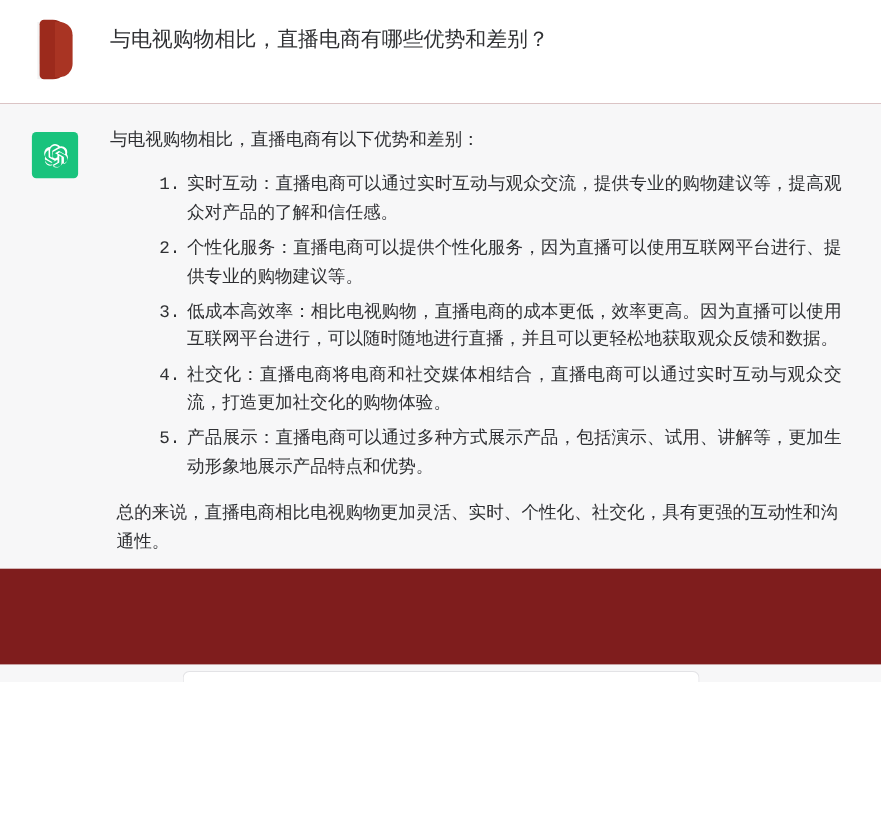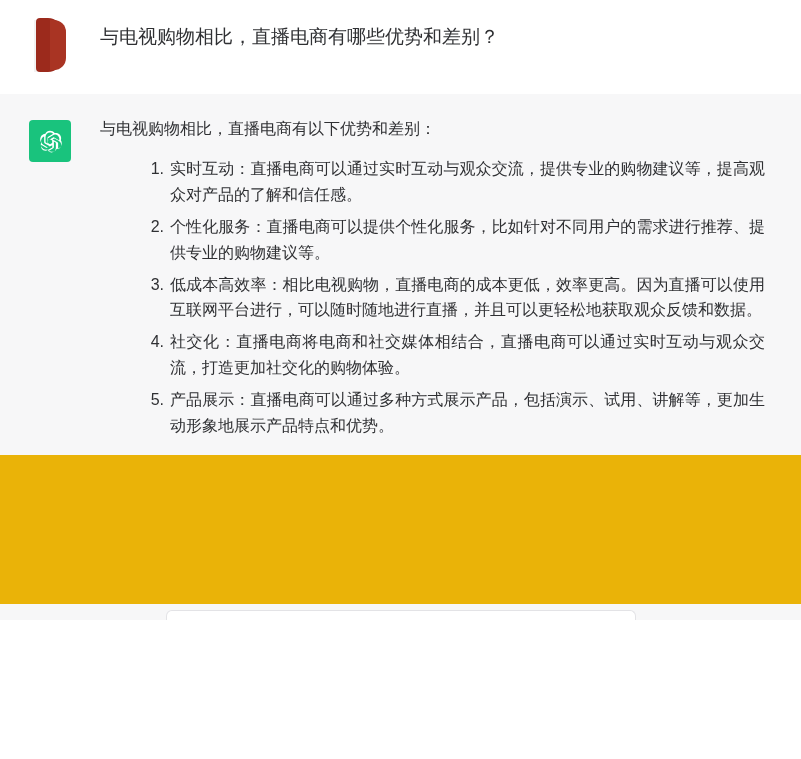--- a/index.html
+++ b/index.html
@@ -11,21 +11,22 @@
     width: 801px;
     height: 759px;
     font-family: "Liberation Sans", sans-serif;
     color: #343541;
     overflow: hidden;
   }
   .screen {
     position: relative;
     width: 801px;
     height: 620px;
-    background: #eab308;
+    background: #7f1d1d;
+    font-family: Liberation Mono, monospace;
   }
 
   
   .msg-user {
     background: #ffffff;
     padding: 14px 0 18px 0;
     display: flex;
     align-items: flex-start;
   }
   .msg-assistant {
@@ -179,23 +180,24 @@
       <div class="avatar-bot">
         <svg width="26" height="26" viewBox="0 0 24 24" aria-hidden="true">
           <path fill="#ffffff" d="M12 2.6c-1.9 0-3.5 1.1-4.3 2.7-1.8.1-3.4 1.2-4.2 2.8-.9 1.7-.7 3.7.3 5.2-.6 1.7-.3 3.6.9 5 1.2 1.4 3 2 4.8 1.6 1 1.3 2.6 2.1 4.3 2.1 1.9 0 3.5-1.1 4.3-2.7 1.8-.1 3.4-1.2 4.2-2.8.9-1.7.7-3.7-.3-5.2.6-1.7.3-3.6-.9-5C19.9 4.9 18.1 4.3 16.3 4.7c-1-1.3-2.6-2.1-4.3-2.1zm0 1.6c1.1 0 2.1.5 2.8 1.2l-.2.1-4.3 2.5c-.4.2-.6.6-.6 1v5.3l-1.8-1.1V8.3c0-2.3 1.8-4.1 4.1-4.1zm4.9 1.9c1.4.1 2.6.9 3.2 2.1.6 1 .7 2.2.3 3.2l-.2-.1-4.3-2.5c-.4-.2-.8-.2-1.1 0l-4.6 2.7v-2.1l4.2-2.4c.8-.5 1.7-.7 2.5-.9zM6.6 7.9v5.3c0 .4.2.8.6 1l4.6 2.6-1.8 1.1-4.2-2.4c-2-1.2-2.7-3.7-1.5-5.6.5-1 1.4-1.7 2.3-2zm9.5 1.7l4.2 2.4c2 1.2 2.7 3.7 1.5 5.6-.5.9-1.4 1.6-2.3 1.9v-5.3c0-.4-.2-.8-.6-1l-4.6-2.6 1.8-1zM12 10.4l2 1.1v2.3l-2 1.1-2-1.1v-2.3l2-1.1zm3.6 2.1l1.8 1.1v4.8c0 2.3-1.8 4.1-4.1 4.1-1.1 0-2.1-.4-2.8-1.2l.2-.1 4.3-2.5c.4-.2.6-.6.6-1v-5.2zm-1.5 3.4v2.1L9.9 20.4c-2 1.1-4.5.5-5.6-1.5-.6-1-.8-2.1-.4-3.2l.2.1 4.3 2.5c.4.2.8.2 1.1 0l4.6-2.4z"></path>
         </svg>
       </div>
     </div>
     <div class="msg-body">
       <p class="para-lead">与电视购物相比，直播电商有以下优势和差别：</p>
       <ol class="answer-list">
         <li>实时互动：直播电商可以通过实时互动与观众交流，提供专业的购物建议等，提高观众对产品的了解和信任感。</li>
-        <li>个性化服务：直播电商可以提供个性化服务，比如针对不同用户的需求进行推荐、提供专业的购物建议等。</li>
+        <li>个性化服务：直播电商可以提供个性化服务，因为直播可以使用互联网平台进行、提供专业的购物建议等。</li>
         <li>低成本高效率：相比电视购物，直播电商的成本更低，效率更高。因为直播可以使用互联网平台进行，可以随时随地进行直播，并且可以更轻松地获取观众反馈和数据。</li>
         <li>社交化：直播电商将电商和社交媒体相结合，直播电商可以通过实时互动与观众交流，打造更加社交化的购物体验。</li>
         <li>产品展示：直播电商可以通过多种方式展示产品，包括演示、试用、讲解等，更加生动形象地展示产品特点和优势。</li>
       </ol>
+      <p class="para-tail">总的来说，直播电商相比电视购物更加灵活、实时、个性化、社交化，具有更强的互动性和沟通性。</p>
     </div>
   </div>
 
   <div class="bottom-fade"></div>
   <div class="composer-hint"></div>
 </div>
 
 </body></html>

